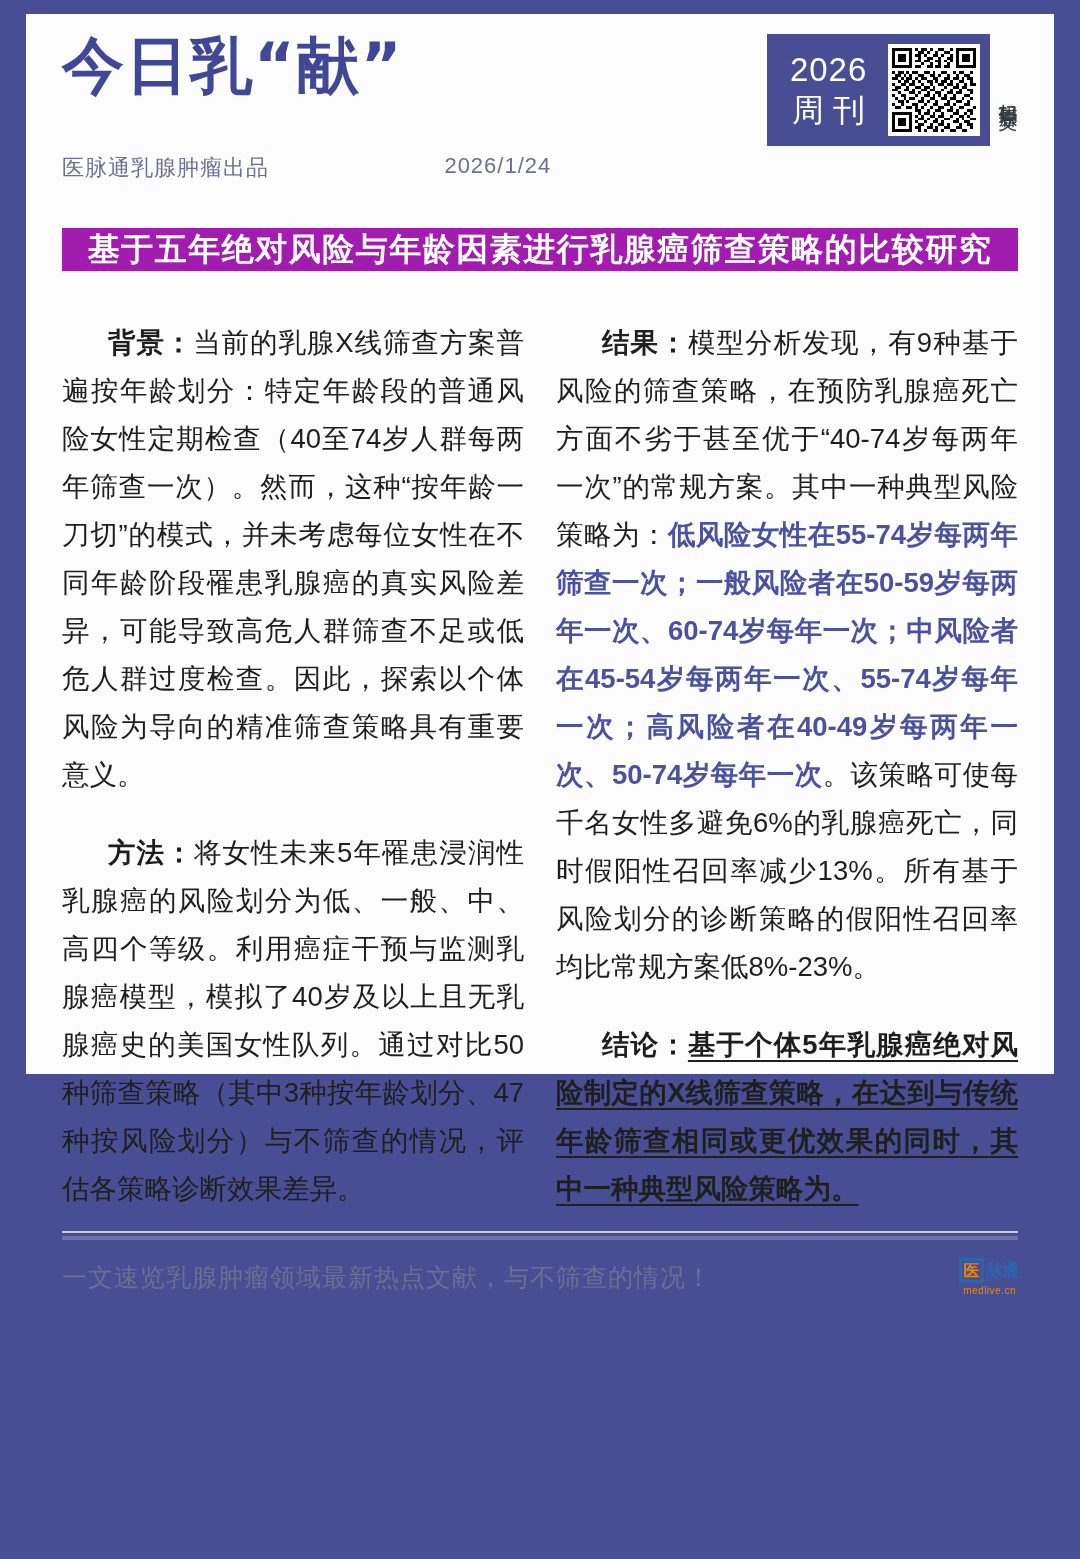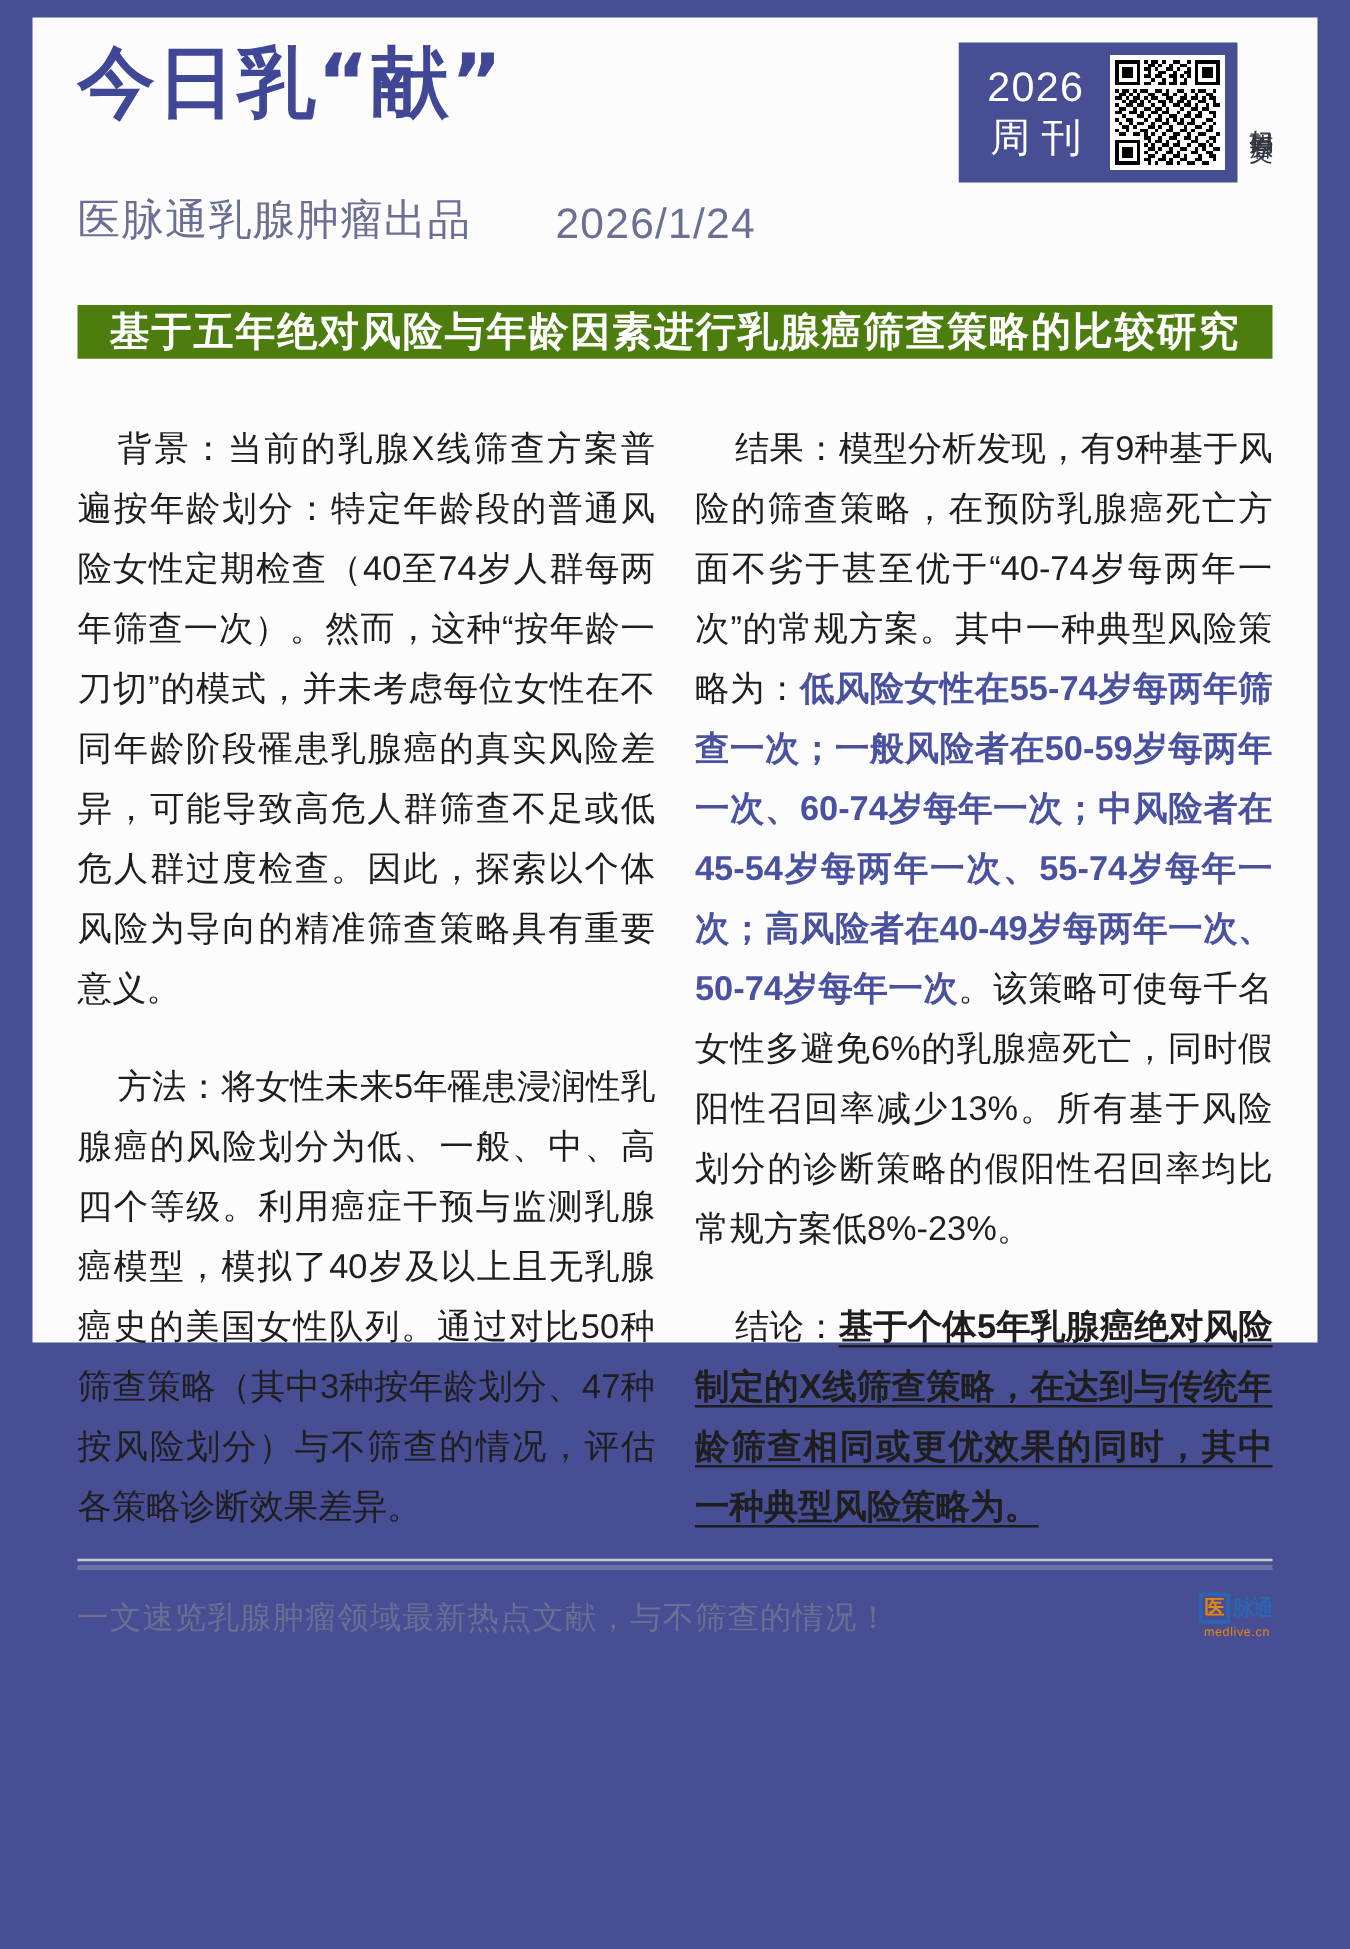--- a/index.html
+++ b/index.html
@@ -103,34 +103,34 @@
     margin-top:4px;
   }
 
   
   .rule-thin { height:2px; background:#C9CBD4; }
   .rule-bold { height:4px; background:#6C72A8; margin-top:3px; }
 
   
   .meta {
     display:flex;
-    align-items:flex-end;
+    align-items:flex-start;
     height:56px;
-    font-size:34px;
+    font-size:22px;
     color:#6A6F93;
     letter-spacing:1px;
   }
   .meta .m1 { width:40%; }
   .meta .m2 { width:31%; }
   .meta .m3 { width:29%; text-align:right; }
 
   
   .title-banner {
     margin-top:42px;
-    background:#4d7c0f;
+    background:#a21caf;
     height:125px;
     display:flex;
     align-items:center;
     justify-content:center;
     padding:0 20px;
   }
   .title-banner h1 {
     color:#FFFFFF;
     font-size:32px;
     font-weight:bold;
@@ -152,22 +152,22 @@
     font-size:27.5px;
     line-height:48px;
     color:#1E1E1E;
     text-align:justify;
     text-align-last:left;
     text-justify:inter-character;
     letter-spacing:0px;
   }
   .para + .para { margin-top:30px; }
   .para .lead {
-    font-weight:normal;
-    margin-left:32px;
+    font-weight:bold;
+    margin-left:46px;
   }
   .hl { color:#4A52A0; font-weight:bold; }
   .concl { font-weight:bold; text-decoration:underline; text-underline-offset:6px; }
 
   
   .footer { padding-bottom:20px; }
   .footer-rules { margin-top:18px; }
   .footer-row {
     display:flex;
     align-items:center;

